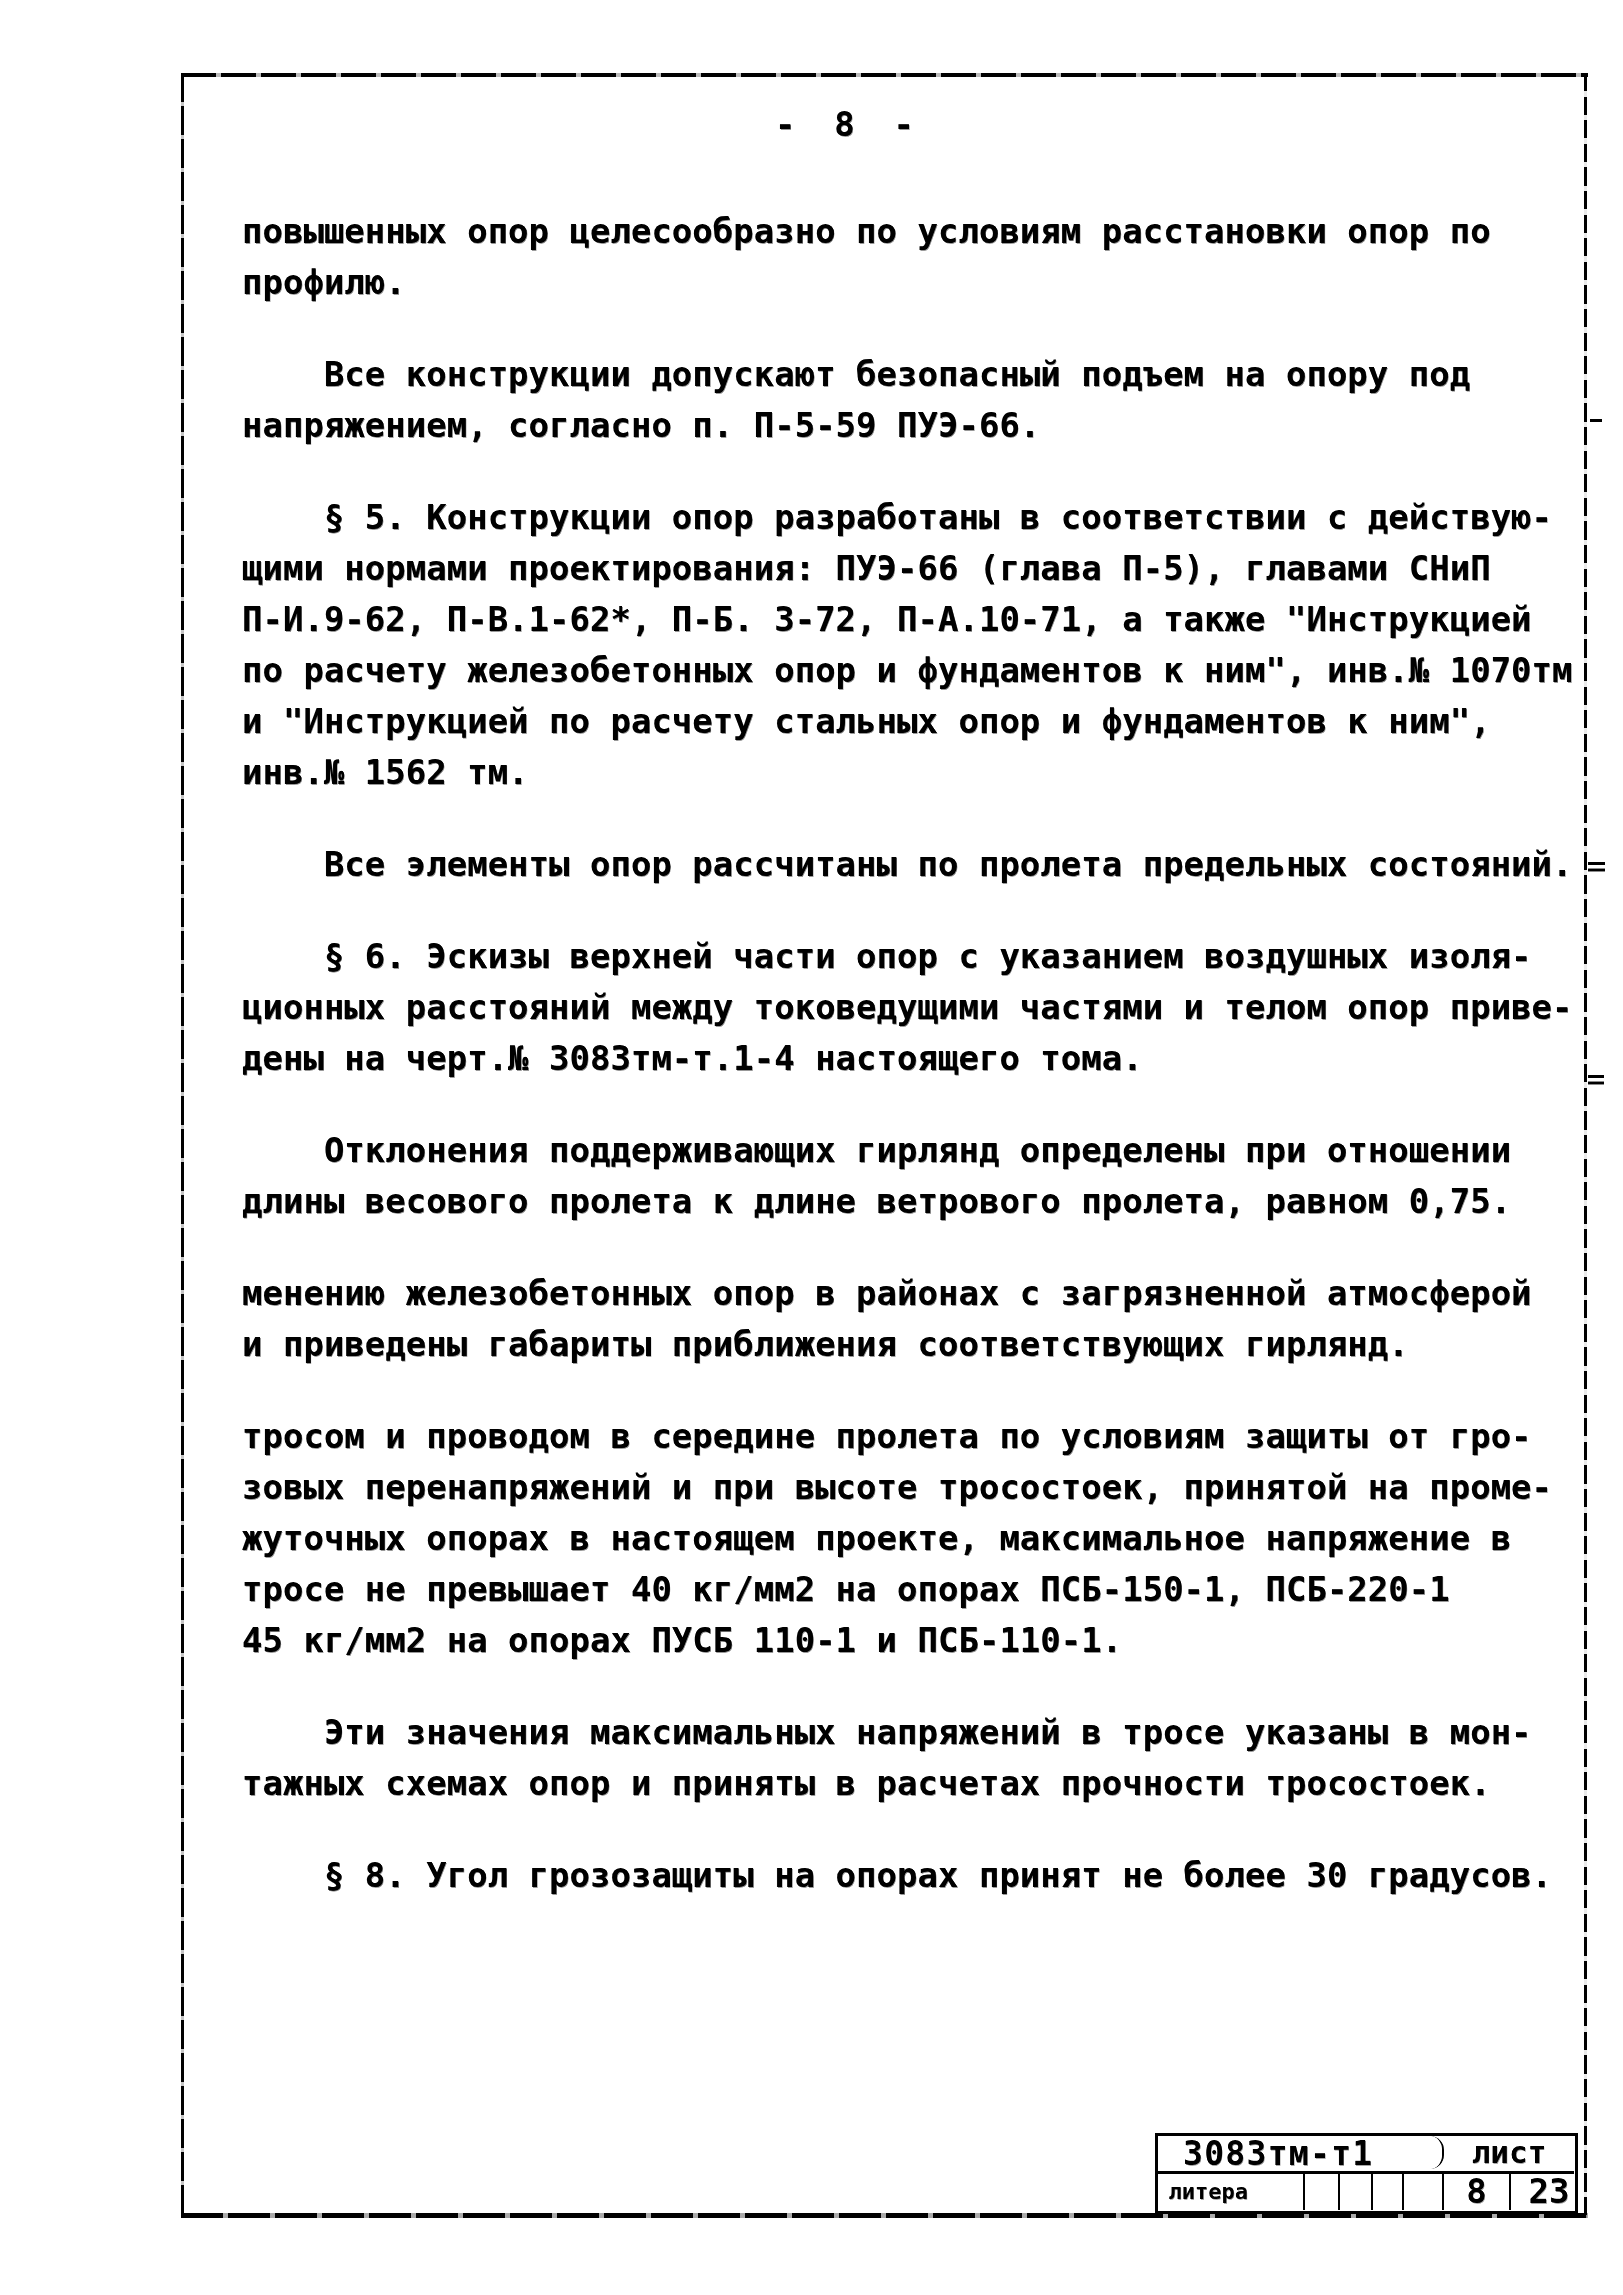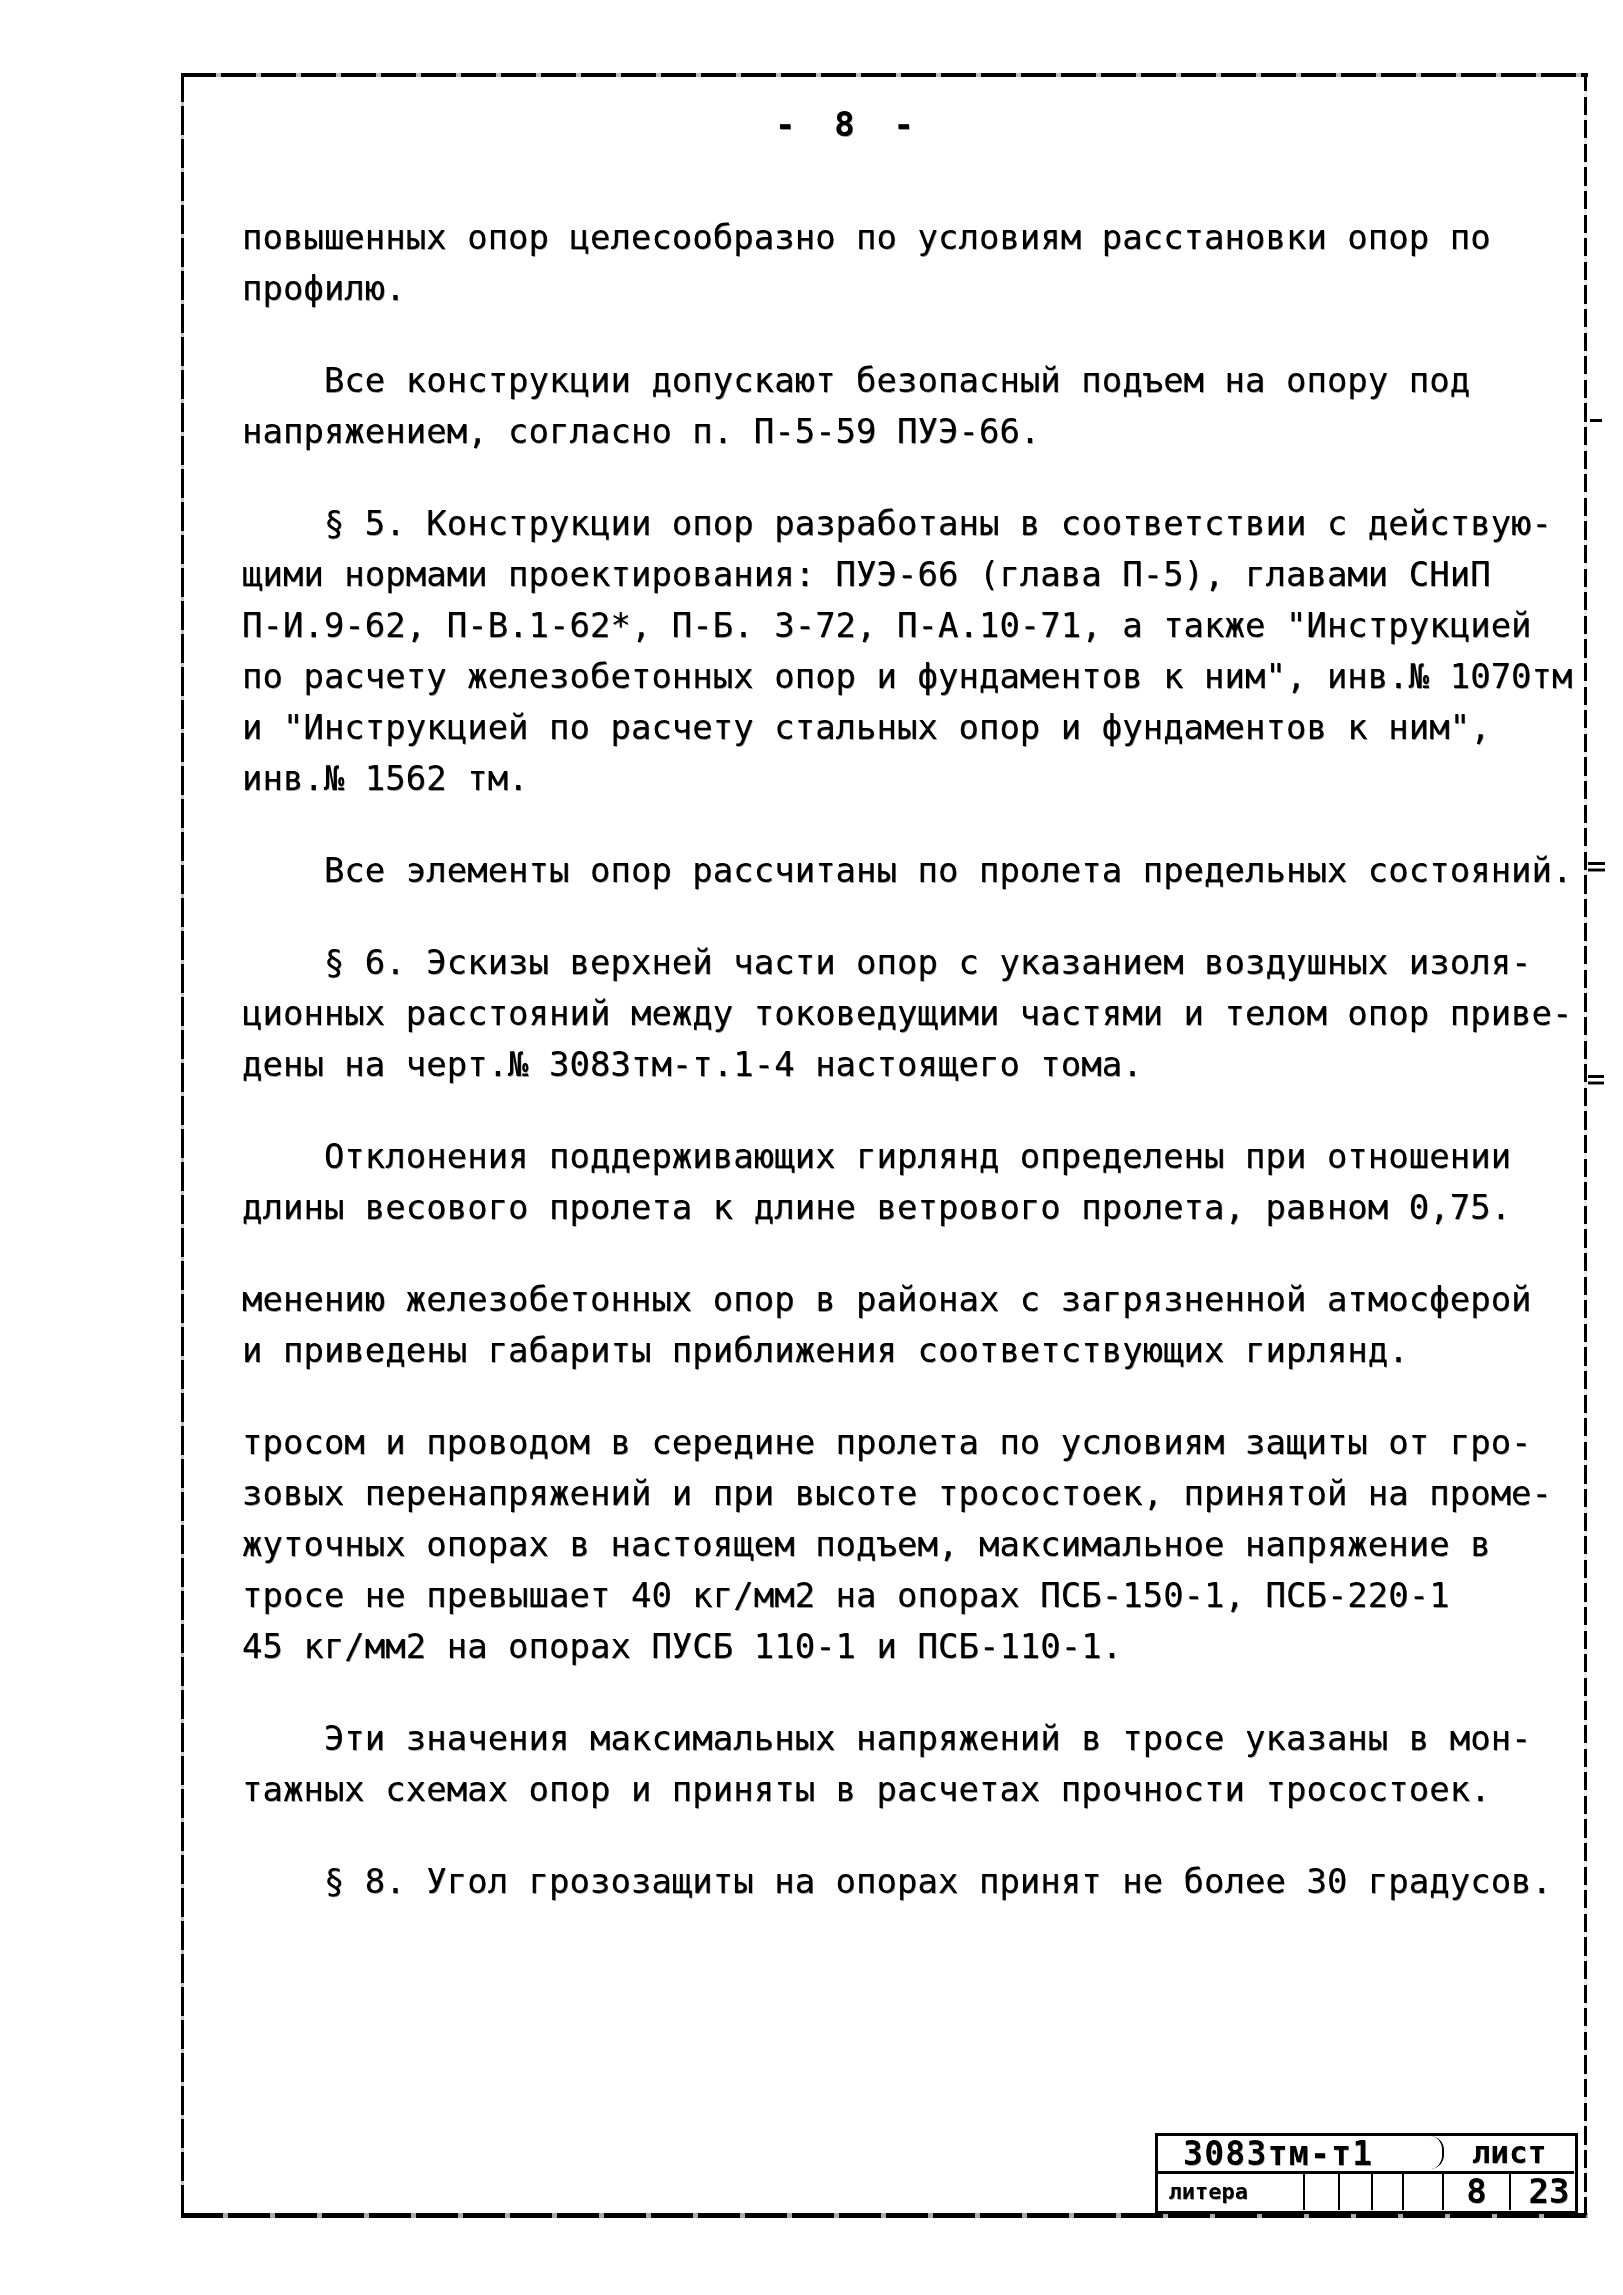--- a/index.html
+++ b/index.html
@@ -23,22 +23,22 @@
     background:repeating-linear-gradient(to bottom,#161616 0 18.3px,rgba(22,22,22,.18) 18.3px 23.6px);}
   .artifact{position:absolute;background:#141414;}
   
   .pagenum{
     position:absolute;left:720px;top:99px;width:249px;
     font-size:34px;line-height:51px;font-weight:bold;text-align:center;
     word-spacing:18.3px;white-space:pre;
     text-shadow:0.7px 0.7px 0 rgba(16,16,16,.45),-0.7px 0 0 rgba(16,16,16,.2);
   }
   .typewriter{
-    position:absolute;left:242px;top:212px;width:1354px;
-    font-size:34px;line-height:51px;font-weight:normal;
+    position:absolute;left:242px;top:206px;width:1354px;
+    font-size:34px;line-height:51px;font-weight:bold;
     text-shadow:0.7px 0.7px 0 rgba(16,16,16,.45),-0.7px 0 0 rgba(16,16,16,.2);
   }
   .para + .para{margin-top:41px;}
   .ln{white-space:pre;}
   
   .tblock{
     position:absolute;left:1155px;top:2133px;width:423px;height:81px;
     border:3.3px solid #151515;box-sizing:border-box;
     font-weight:bold;
     text-shadow:0.7px 0.7px 0 rgba(16,16,16,.4);
@@ -104,21 +104,21 @@
       <div class="ln">    Отклонения поддерживающих гирлянд определены при отношении</div>
       <div class="ln">длины весового пролета к длине ветрового пролета, равном 0,75.</div>
     </div>
     <div class="para">
       <div class="ln">менению железобетонных опор в районах с загрязненной атмосферой</div>
       <div class="ln">и приведены габариты приближения соответствующих гирлянд.</div>
     </div>
     <div class="para">
       <div class="ln">тросом и проводом в середине пролета по условиям защиты от гро-</div>
       <div class="ln">зовых перенапряжений и при высоте тросостоек, принятой на проме-</div>
-      <div class="ln">жуточных опорах в настоящем подъем, максимальное напряжение в</div>
+      <div class="ln">жуточных опорах в настоящем проекте, максимальное напряжение в</div>
       <div class="ln">тросе не превышает 40 кг/мм2 на опорах ПСБ-150-1, ПСБ-220-1</div>
       <div class="ln">45 кг/мм2 на опорах ПУСБ 110-1 и ПСБ-110-1.</div>
     </div>
     <div class="para">
       <div class="ln">    Эти значения максимальных напряжений в тросе указаны в мон-</div>
       <div class="ln">тажных схемах опор и приняты в расчетах прочности тросостоек.</div>
     </div>
     <div class="para">
       <div class="ln">    § 8. Угол грозозащиты на опорах принят не более 30 градусов.</div>
     </div>

